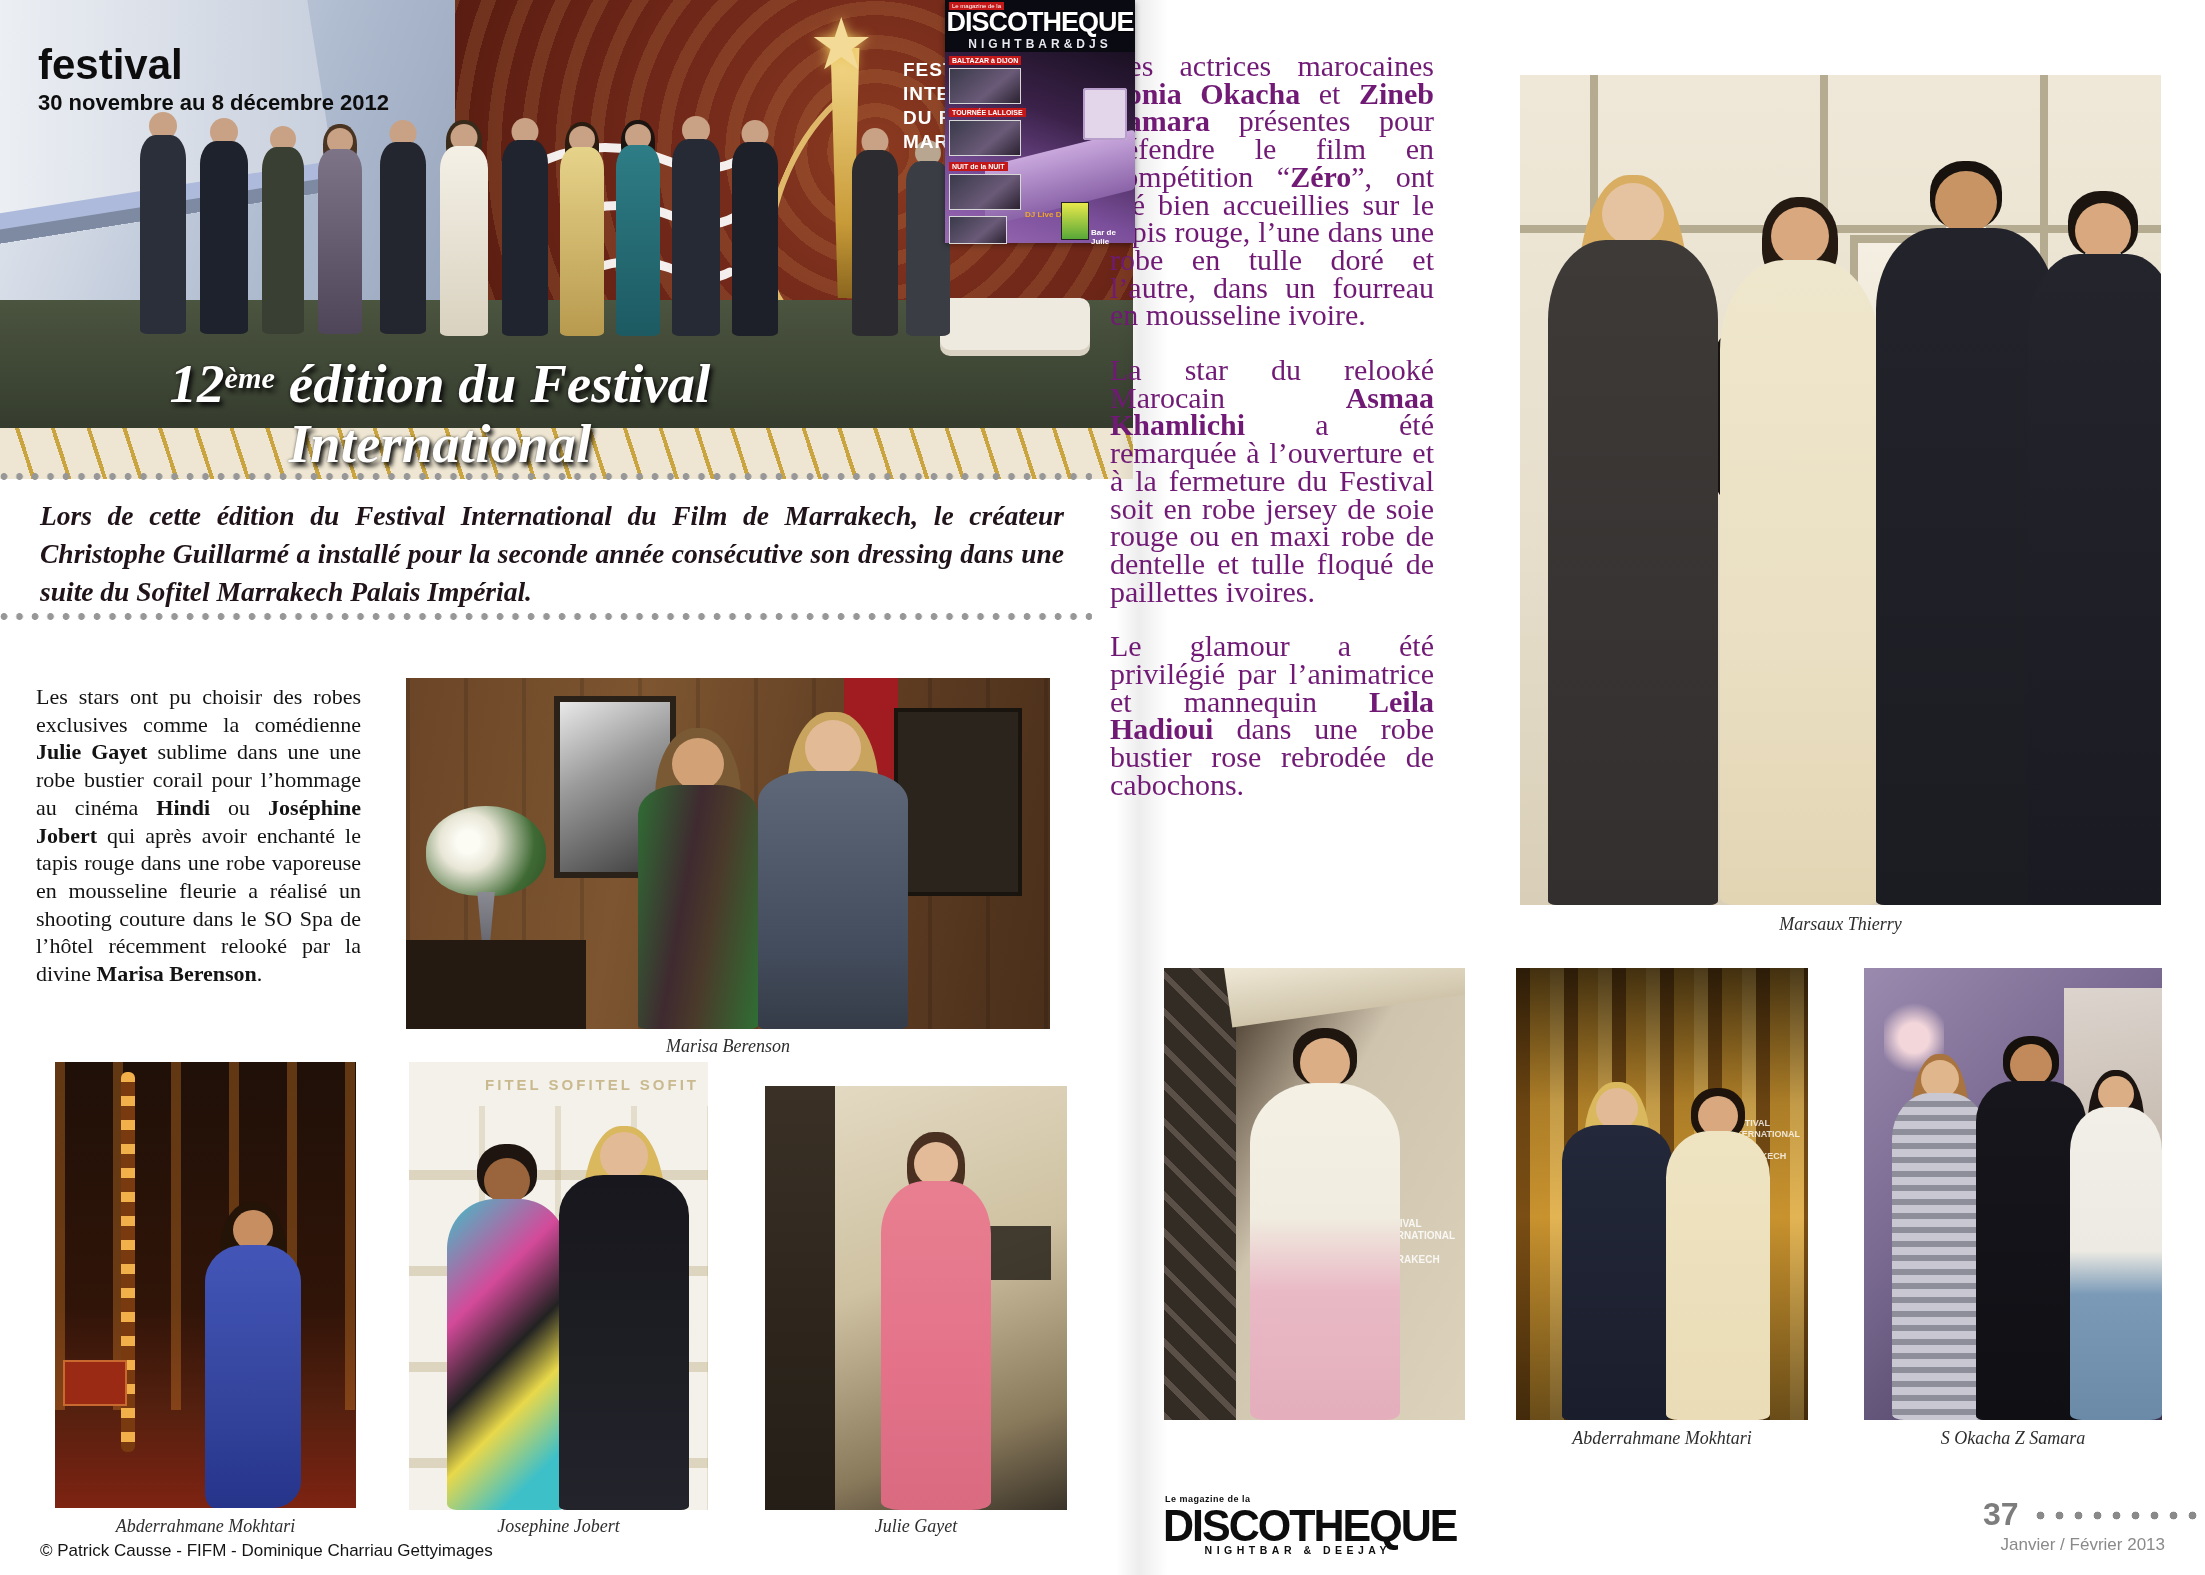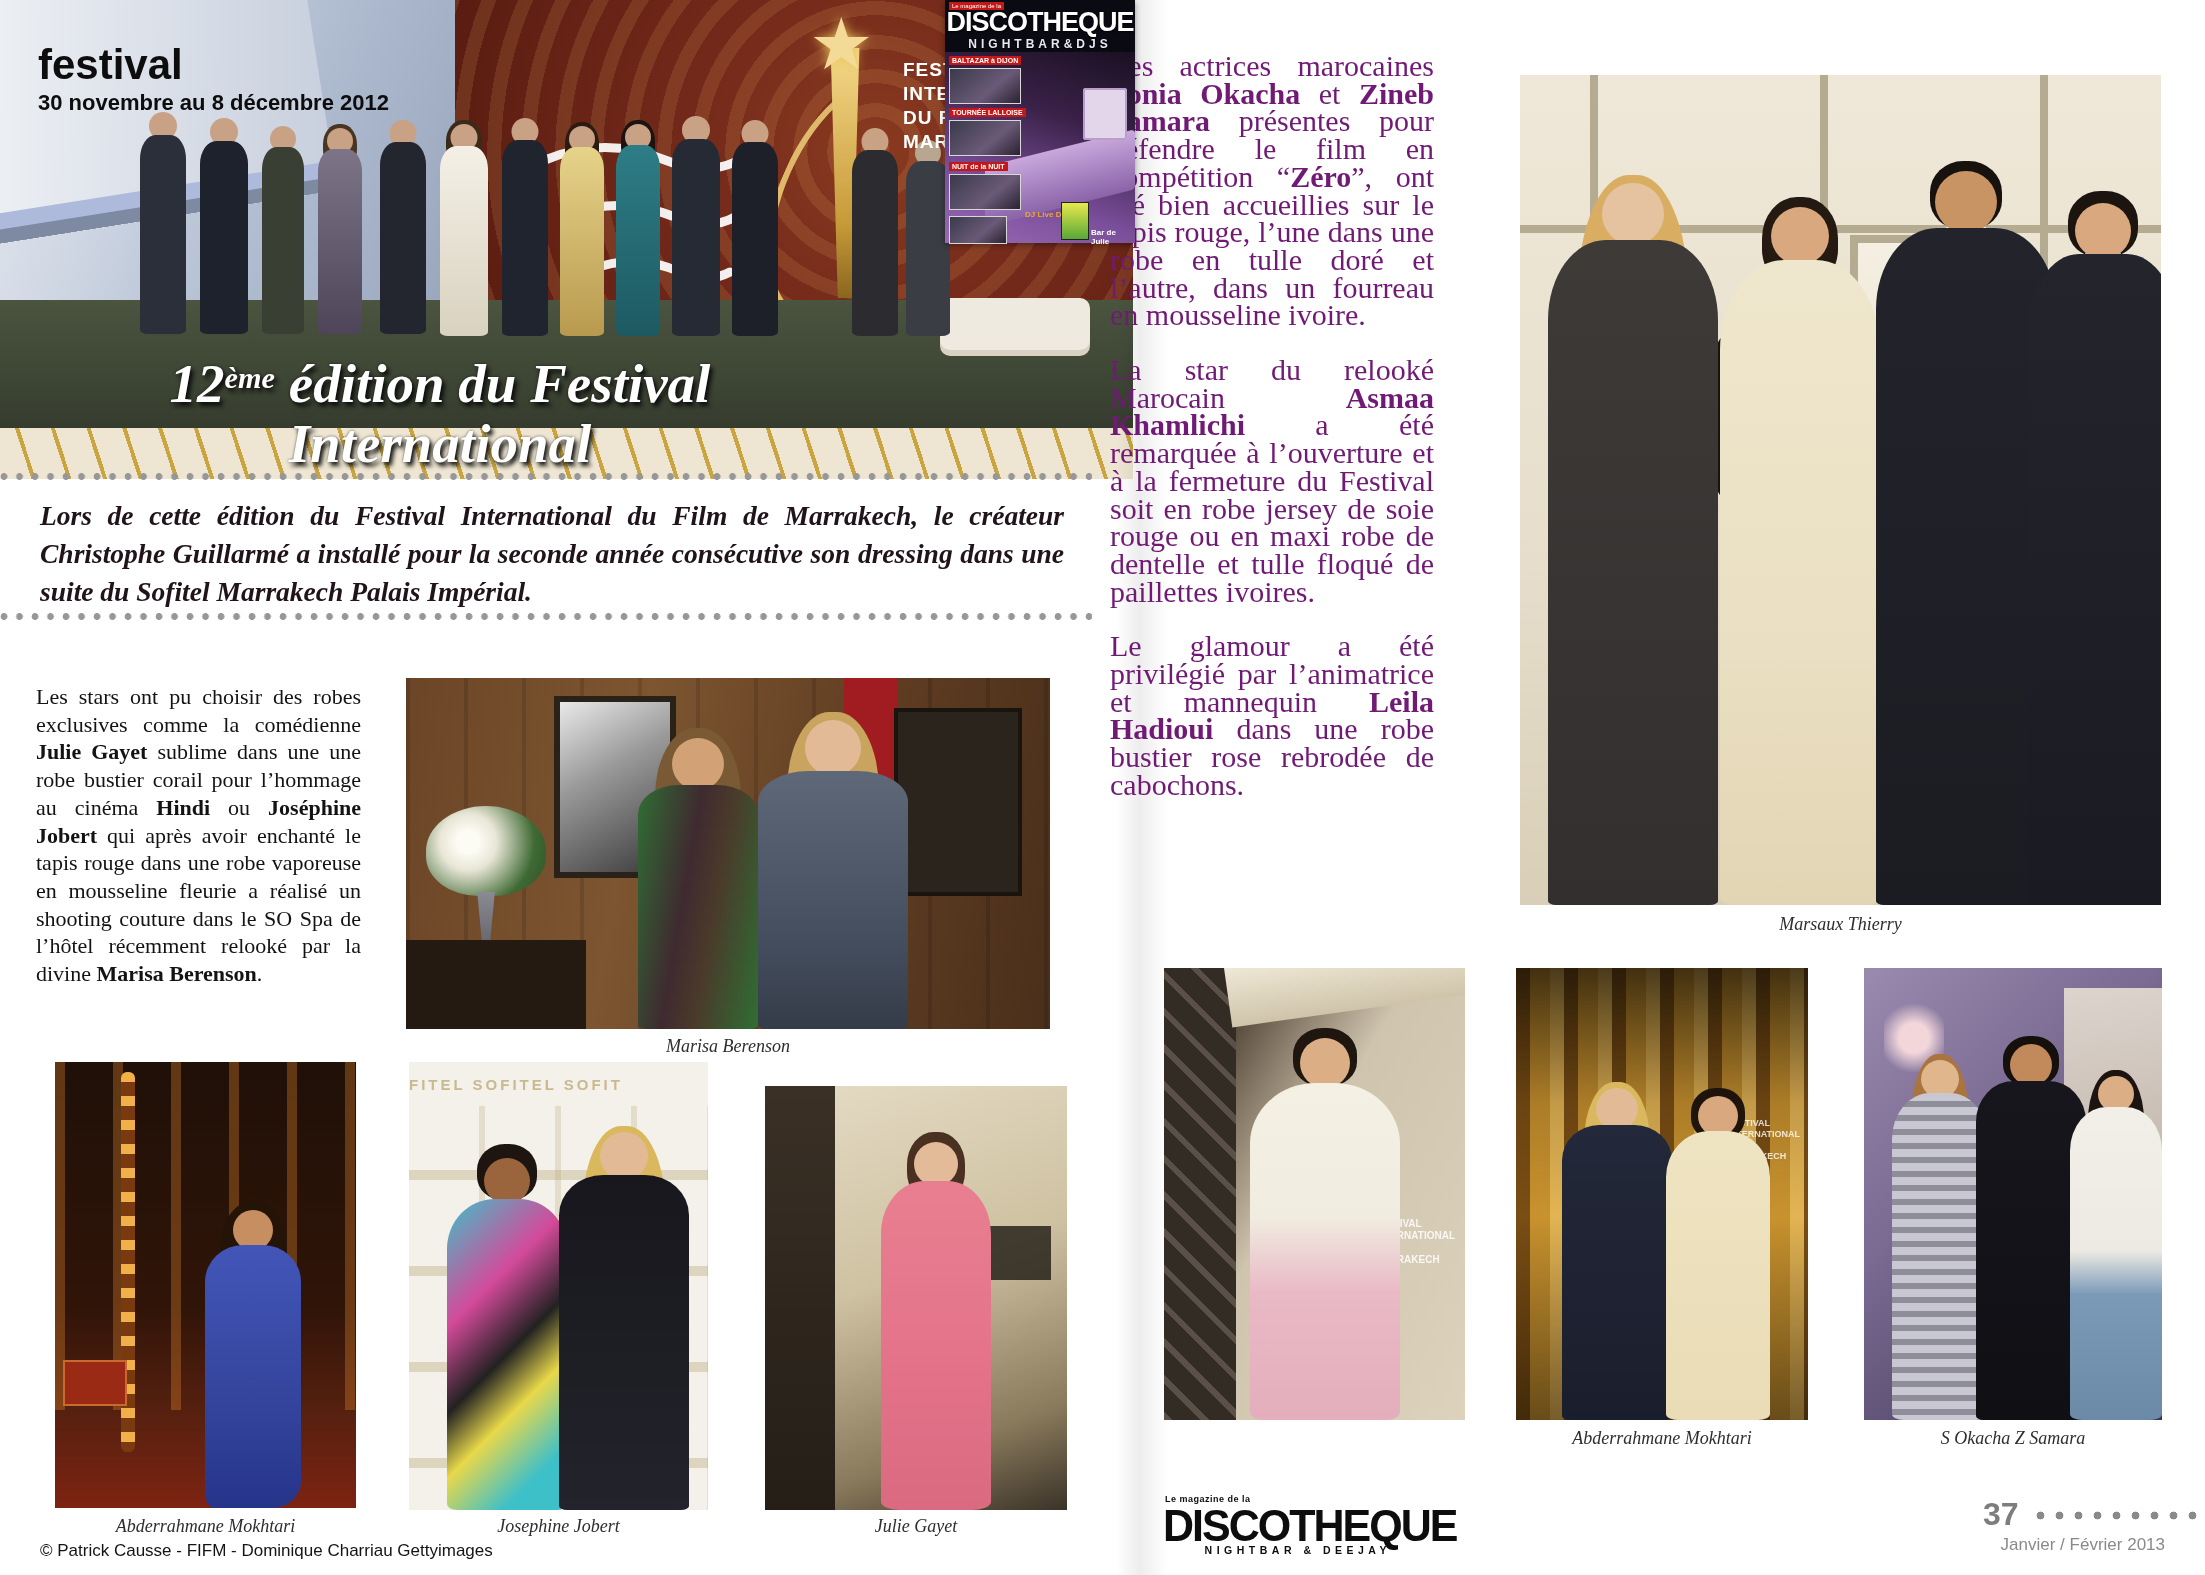--- a/index.html
+++ b/index.html
@@ -271,21 +271,21 @@
     <div class="abs" style="left:10px;top:300px;width:60px;height:42px;background:#9a2a14;box-shadow:0 0 0 2px #c86a30;"></div>
     <div class="pn" style="left:150px;top:148px;width:96px;height:298px;--hs:40px;--skin:#c78e62;">
         <div class="hr" style="top:-8px;width:66px;height:104px;--hair:#241408;"></div>
         <div class="hd"></div>
         <div class="bd" style="background:linear-gradient(180deg,#4356b8 0%,#34449c 60%,#26348a 100%);border-radius:40% 40% 30% 10%/14% 14% 10% 6%;"></div>
       </div>
   </div>
   <div class="cap" style="left:55px;top:1516px;width:301px;">Abderrahmane Mokhtari</div>
 
   <div class="photo" style="left:409px;top:1062px;width:299px;height:448px;background:#f3f1ea;">
-    <div class="smalltext" style="left:0;top:14px;width:290px;text-align:left;color:#c9b98e;font-size:15px;letter-spacing:3px;">FITEL SOFITEL SOFIT</div>
+    <div class="smalltext" style="left:0;top:14px;width:290px;text-align:right;color:#c9b98e;font-size:15px;letter-spacing:3px;">FITEL SOFITEL SOFIT</div>
     <div class="abs" style="left:0;top:44px;width:100%;height:100%;background:repeating-linear-gradient(0deg,rgba(0,0,0,0) 0 86px,rgba(180,160,110,.35) 86px 96px),repeating-linear-gradient(90deg,rgba(0,0,0,0) 0 70px,rgba(180,160,110,.25) 70px 76px);"></div>
     <div class="pn" style="left:38px;top:96px;width:120px;height:352px;--hs:46px;--skin:#9a653c;">
         <div class="hr" style="top:-14px;width:60px;height:56px;--hair:#1e1510;"></div>
         <div class="hd"></div>
         <div class="bd" style="background:linear-gradient(135deg,#3ec0c8 0%,#d44a9a 30%,#222 50%,#e8d84a 65%,#3ec0c8 85%);border-radius:40% 40% 10px 10px/16% 16% 6px 6px;"></div>
       </div>
     <div class="pn" style="left:150px;top:70px;width:130px;height:378px;--hs:48px;--skin:#e2bb96;">
         <div class="hr" style="top:-6px;width:84px;height:188px;--hair:#d9b85e;"></div>
         <div class="hd"></div>
         <div class="bd" style="background:linear-gradient(180deg,#17171d 0%,#23232b 100%);"></div>

